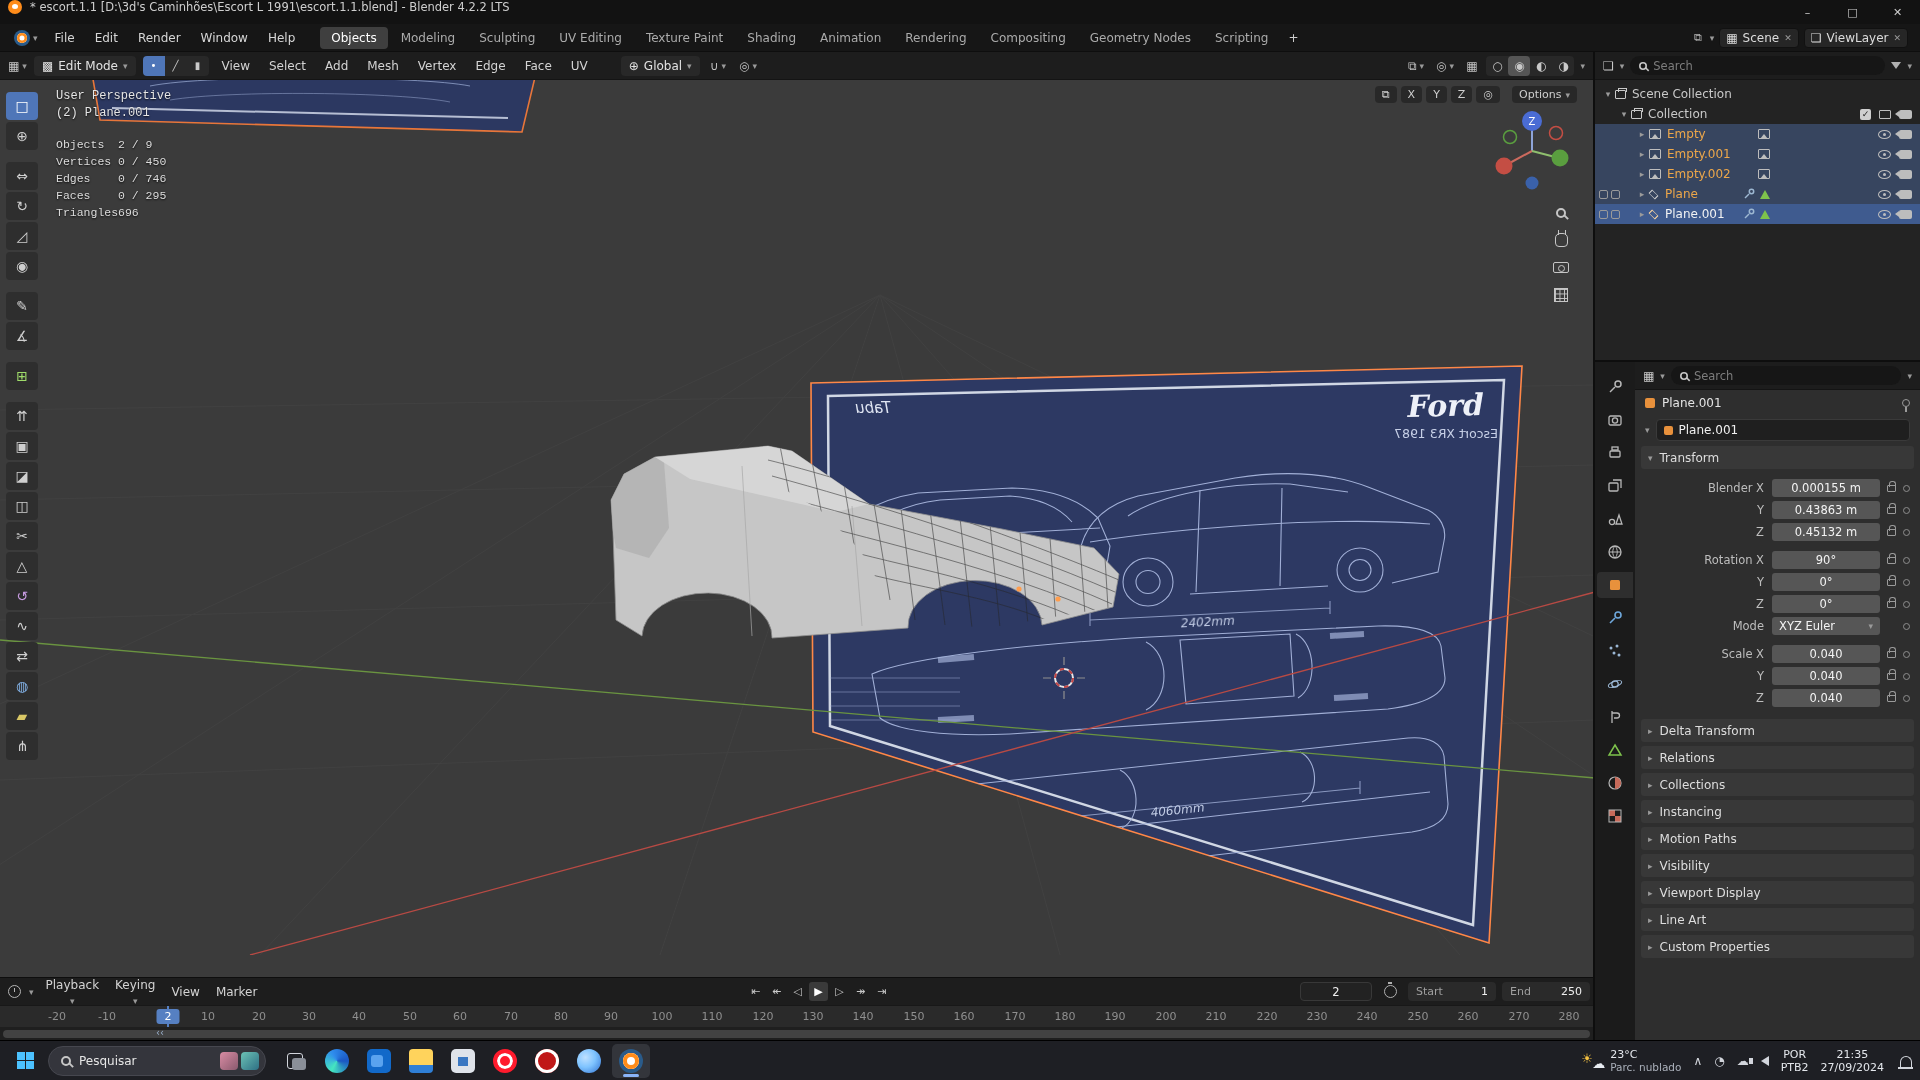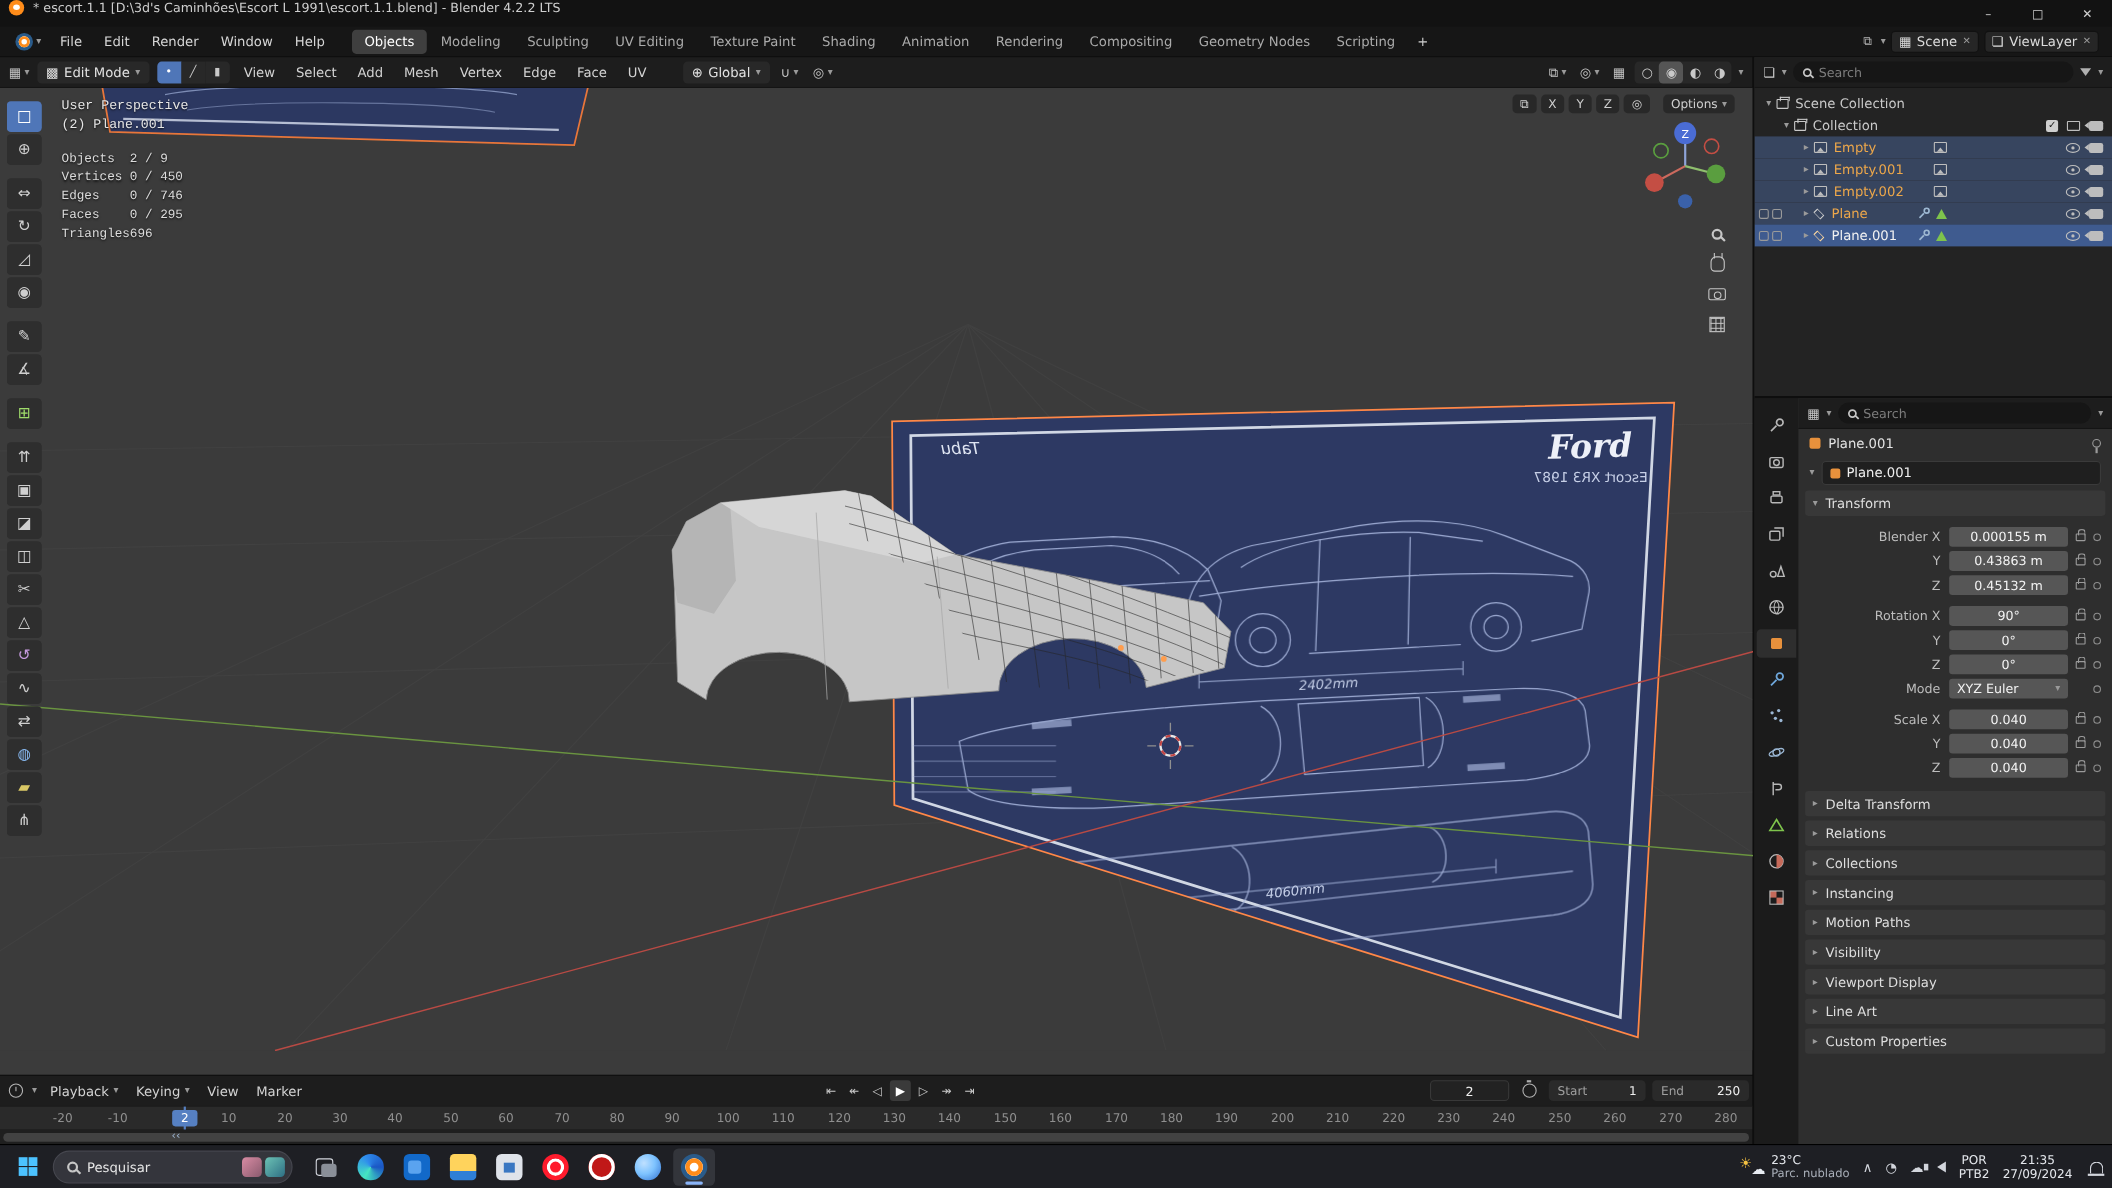--- a/index.html
+++ b/index.html
@@ -79,21 +79,21 @@
   .ic-hand::after { content:""; position:absolute; left:2px; top:-4px; width:6px; height:5px; border-left:1.5px solid #c6c6c6; border-right:1.5px solid #c6c6c6; }
   .ic-camera { width:16px; height:11px; border:1.5px solid #c6c6c6; border-radius:2px; position:relative; }
   .ic-camera::after { content:""; position:absolute; left:4px; top:1.5px; width:5px; height:5px; border:1.5px solid #c6c6c6; border-radius:50%; }
   .ic-grid { width:14px; height:14px; border:1px solid #c6c6c6; background-image:linear-gradient(#c6c6c6 1px, transparent 1px), linear-gradient(90deg,#c6c6c6 1px, transparent 1px); background-size:4.5px 4.5px; }
 
   
   .timeline { height:63px; display:flex; flex-direction:column; border-top:1px solid #0e0e0e; }
   .t-head { height:27px; background:#1d1d1d; position:relative; display:flex; align-items:center; padding:0 8px; gap:8px; }
   .ic-clock { width:13px; height:13px; border:1.5px solid #b5b5b5; border-radius:50%; position:relative; }
   .ic-clock::after { content:""; position:absolute; left:4.5px; top:2px; width:1.5px; height:4px; background:#b5b5b5; box-shadow:1px 3px 0 -0.5px #b5b5b5; }
-  .t-menu { display:flex; align-items:center; gap:4px; color:#d3d3d3; padding:2px 4px; }
+  .t-menu { display:flex; align-items:center; gap:4px; color:#d3d3d3; padding:2px 4px;flex-direction:column; }
   .transport { position:absolute; left:746px; display:flex; gap:2px; }
   .transport button { width:19px; height:19px; border:none; background:none; color:#c8c8c8; font-size:11px; font-family:inherit; border-radius:3px; }
   .transport button.play { background:#3a3a3a; color:#fff; }
   .frame-field { position:absolute; left:1300px; width:72px; height:19px; background:#222; border:1px solid #383838; border-radius:4px; color:#f0f0f0; text-align:center; line-height:18px; font-size:11.5px; }
   .ic-sw { position:absolute; left:1384px; width:13px; height:13px; border:1.5px solid #b0b0b0; border-radius:50%; }
   .ic-sw::before { content:""; position:absolute; top:-4px; left:3px; width:4px; height:2px; background:#b0b0b0; }
   .range-field { position:absolute; height:19px; background:#2a2a2a; border-radius:4px; display:flex; align-items:center; justify-content:space-between; padding:0 8px; font-size:11px; color:#9f9f9f; }
   .range-field .val { color:#eee; }
   .rf-start { left:1408px; width:88px; }
   .rf-end { left:1502px; width:88px; }

